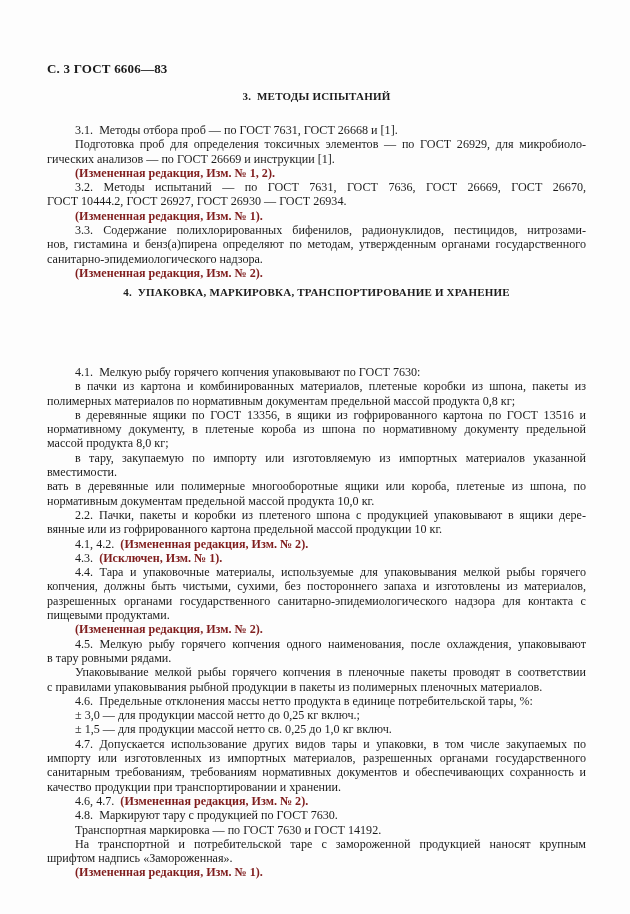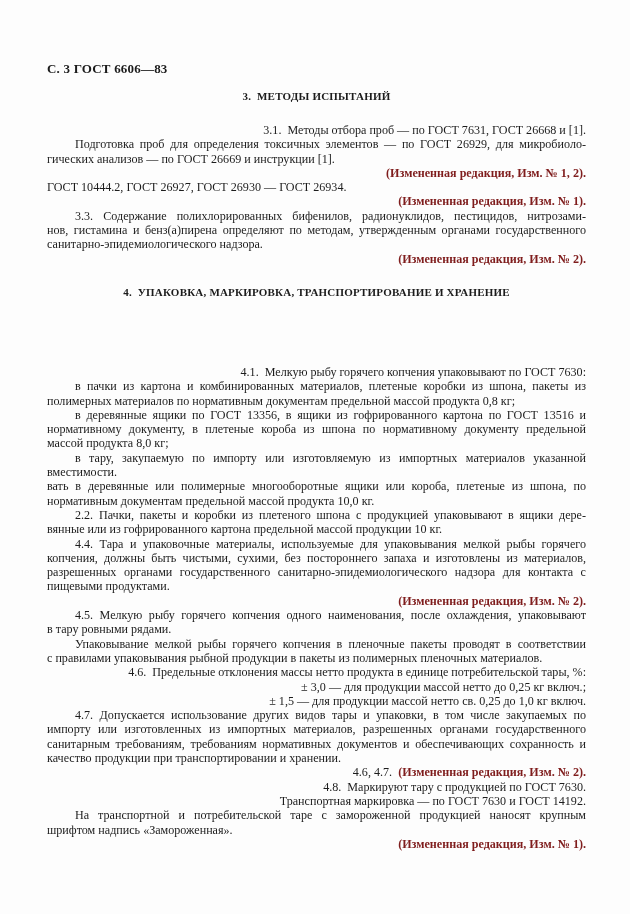--- a/index.html
+++ b/index.html
@@ -20,38 +20,39 @@
   }
   .h3{top:90px;}
   .h4{top:286px;}
   .textblock{position:absolute;left:47px;width:539px;font-size:12.1px;}
   .s3{top:123px;}
   .s4{top:321px;margin-top:44px;}
   .line{
     height:14.3px;line-height:14.3px;white-space:nowrap;
     text-align:left;
   }
-  .line.first{text-indent:28px;text-align:right;}
+  .line.first{text-indent:28px;}
   .line.just{text-align:justify;text-align-last:justify;}
   .seg{font-weight:normal;}
   .seg.bold{font-weight:bold;color:#7f1d1d;}
 </style>
 </head>
 <body>
 
 <div class="page">
   <div class="page-header">С. 3 ГОСТ 6606—83</div>
 
   <div class="sec-heading h3">3.&nbsp; МЕТОДЫ ИСПЫТАНИЙ</div>
 
   <div class="textblock s3">
       <div class="line first"><span class="seg">3.1.&nbsp; Методы отбора проб — по ГОСТ 7631, ГОСТ 26668 и [1].</span></div>
       <div class="line first just"><span class="seg">Подготовка проб для определения токсичных элементов — по ГОСТ 26929, для микробиоло-</span></div>
       <div class="line"><span class="seg">гических анализов — по ГОСТ 26669 и инструкции [1].</span></div>
       <div class="line first"><span class="seg bold">(Измененная редакция, Изм. № 1, 2).</span></div>
+      <div class="line first just"><span class="seg">3.2. Методы испытаний — по ГОСТ 7631, ГОСТ 7636, ГОСТ 26669, ГОСТ 26670,</span></div>
       <div class="line"><span class="seg">ГОСТ 10444.2, ГОСТ 26927, ГОСТ 26930 — ГОСТ 26934.</span></div>
       <div class="line first"><span class="seg bold">(Измененная редакция, Изм. № 1).</span></div>
       <div class="line first just"><span class="seg">3.3. Содержание полихлорированных бифенилов, радионуклидов, пестицидов, нитрозами-</span></div>
       <div class="line just"><span class="seg">нов, гистамина и бенз(а)пирена определяют по методам, утвержденным органами государственного</span></div>
       <div class="line"><span class="seg">санитарно-эпидемиологического надзора.</span></div>
       <div class="line first"><span class="seg bold">(Измененная редакция, Изм. № 2).</span></div>
     </div>
 
   <div class="sec-heading h4">4.&nbsp; УПАКОВКА, МАРКИРОВКА, ТРАНСПОРТИРОВАНИЕ И ХРАНЕНИЕ</div>
 
@@ -61,20 +62,22 @@
       <div class="line"><span class="seg">полимерных материалов по нормативным документам предельной массой продукта 0,8 кг;</span></div>
       <div class="line first just"><span class="seg">в деревянные ящики по ГОСТ 13356, в ящики из гофрированного картона по ГОСТ 13516 и</span></div>
       <div class="line just"><span class="seg">нормативному документу, в плетеные короба из шпона по нормативному документу предельной</span></div>
       <div class="line"><span class="seg">массой продукта 8,0 кг;</span></div>
       <div class="line first just"><span class="seg">в тару, закупаемую по импорту или изготовляемую из импортных материалов указанной</span></div>
       <div class="line"><span class="seg">вместимости.</span></div>
       <div class="line just"><span class="seg">вать в деревянные или полимерные многооборотные ящики или короба, плетеные из шпона, по</span></div>
       <div class="line"><span class="seg">нормативным документам предельной массой продукта 10,0 кг.</span></div>
       <div class="line first just"><span class="seg">2.2. Пачки, пакеты и коробки из плетеного шпона с продукцией упаковывают в ящики дере-</span></div>
       <div class="line"><span class="seg">вянные или из гофрированного картона предельной массой продукции 10 кг.</span></div>
+      <div class="line first"><span class="seg">4.1, 4.2.&nbsp; </span><span class="seg bold">(Измененная редакция, Изм. № 2).</span></div>
+      <div class="line first"><span class="seg">4.3.&nbsp; </span><span class="seg bold">(Исключен, Изм. № 1).</span></div>
       <div class="line first just"><span class="seg">4.4. Тара и упаковочные материалы, используемые для упаковывания мелкой рыбы горячего</span></div>
       <div class="line just"><span class="seg">копчения, должны быть чистыми, сухими, без постороннего запаха и изготовлены из материалов,</span></div>
       <div class="line just"><span class="seg">разрешенных органами государственного санитарно-эпидемиологического надзора для контакта с</span></div>
       <div class="line"><span class="seg">пищевыми продуктами.</span></div>
       <div class="line first"><span class="seg bold">(Измененная редакция, Изм. № 2).</span></div>
       <div class="line first just"><span class="seg">4.5. Мелкую рыбу горячего копчения одного наименования, после охлаждения, упаковывают</span></div>
       <div class="line"><span class="seg">в тару ровными рядами.</span></div>
       <div class="line first just"><span class="seg">Упаковывание мелкой рыбы горячего копчения в пленочные пакеты проводят в соответствии</span></div>
       <div class="line"><span class="seg">с правилами упаковывания рыбной продукции в пакеты из полимерных пленочных материалов.</span></div>
       <div class="line first"><span class="seg">4.6.&nbsp; Предельные отклонения массы нетто продукта в единице потребительской тары, %:</span></div>

